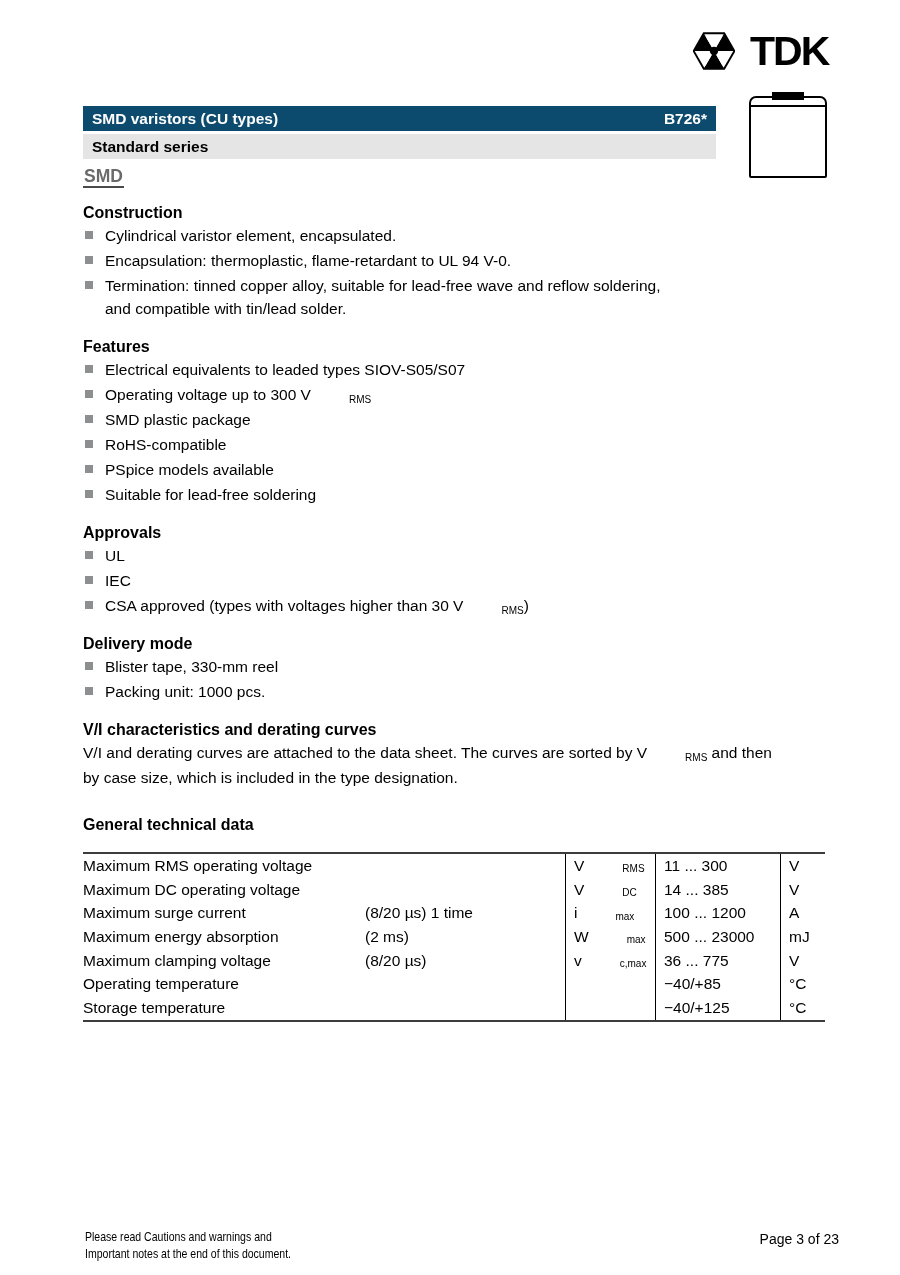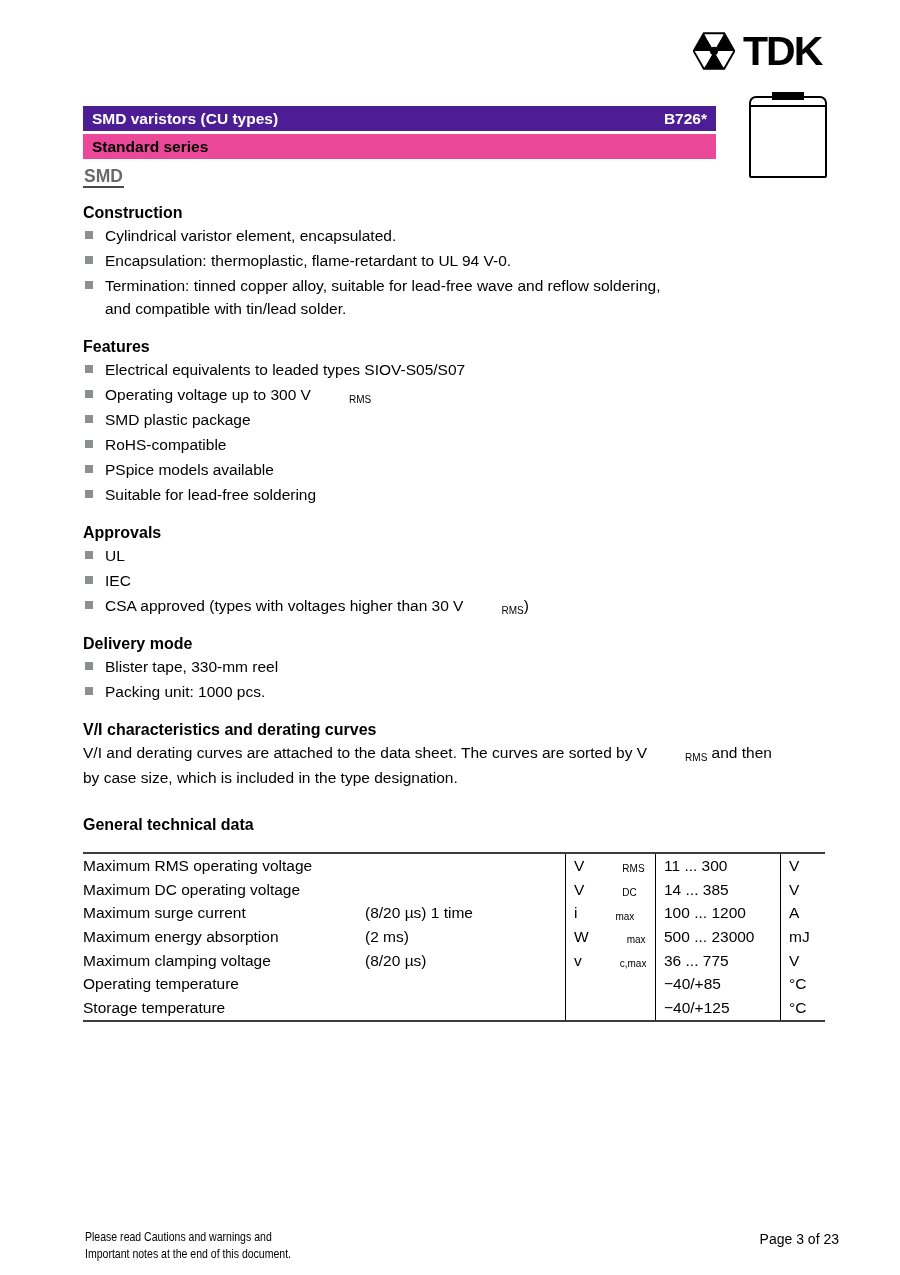--- a/index.html
+++ b/index.html
@@ -7,33 +7,33 @@
   body {
     width: 900px; height: 1275px;
     font-family: "Liberation Sans", sans-serif;
     color: #000;
     position: relative;
     overflow: hidden;
   }
   .page { position: absolute; inset: 0; width: 900px; height: 1275px; background: #fff; }
 
   
-  .logo { position: absolute; left: 693px; top: 30px; display: flex; align-items: center; gap: 8px; }
+  .logo { position: absolute; left: 693px; top: 30px; display: flex; align-items: center; gap: 15px; }
   .logo-mark { width: 42px; height: 42px; }
   .logo-text { font-size: 41px; font-weight: bold; letter-spacing: -2px; line-height: 42px; }
 
   
   .bar-dark {
     position: absolute; left: 83px; top: 106px; width: 633px; height: 25px;
-    background: #4c1d95; color: #fff; font-weight: bold; font-size: 15.5px;
+    background: #0c4a6e; color: #fff; font-weight: bold; font-size: 15.5px;
     display: flex; justify-content: space-between; align-items: center; padding: 0 9px;
   }
   .bar-light {
     position: absolute; left: 83px; top: 134px; width: 633px; height: 25px;
-    background: #ec4899; color: #000; font-weight: bold; font-size: 15.5px;
+    background: #e5e5e5; color: #000; font-weight: bold; font-size: 15.5px;
     display: flex; align-items: center; padding: 0 9px;
   }
 
   
   .package {
     position: absolute; left: 749px; top: 96px; width: 78px; height: 82px;
     border: 2px solid #000; border-radius: 7px 7px 2px 2px; background: #fff;
   }
   .package .cap-line { position: absolute; left: 0; right: 0; top: 7px; border-top: 2px solid #000; }
   .package .terminal {

